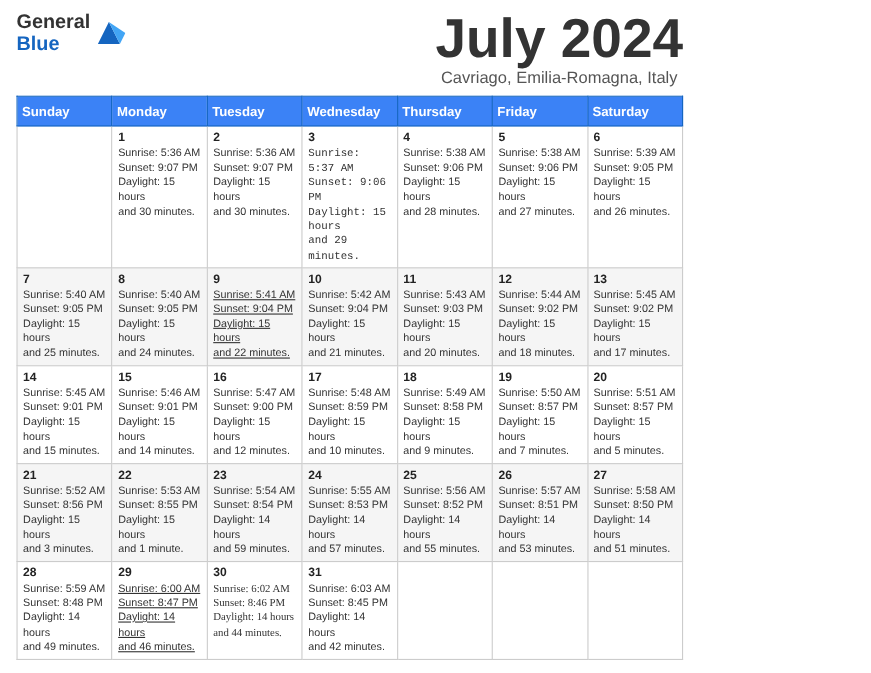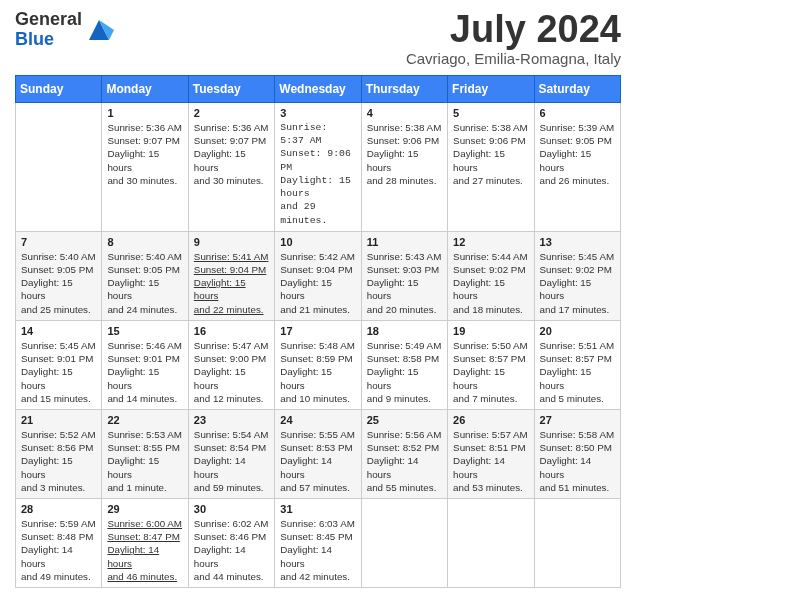--- a/index.html
+++ b/index.html
@@ -43,29 +43,30 @@
     }
     .logo-icon {
       width: 30px;
       height: 30px;
       margin-left: 2px;
     }
     .title-section {
       text-align: right;
     }
     .month-title {
-      font-size: 38px;
+      font-size: 50px;
       font-weight: bold;
       color: #333;
       line-height: 1;
     }
     .subtitle {
       font-size: 15px;
       color: #555;
       margin-top: 2px;
+      text-align: center;
     }
     .calendar {
       width: 100%;
       border-collapse: collapse;
       font-size: 10.5px;
     }
     .calendar thead th {
       background-color: #3b82f6;
       color: #fff;
       padding: 6px 4px;
@@ -344,21 +345,21 @@
           </td>
           <td>
             <div class="day-number">29</div>
             <div class="day-info" style="white-space: pre-line; text-decoration: underline;">Sunrise: 6:00 AM
 Sunset: 8:47 PM
 Daylight: 14 hours
 and 46 minutes.</div>
           </td>
           <td>
             <div class="day-number">30</div>
-            <div class="day-info" style="white-space: pre-line;">Sunrise: 6:02 AM
+            <div class="day-info" style="white-space: pre-line; font-family: Liberation Serif, serif;">Sunrise: 6:02 AM
 Sunset: 8:46 PM
 Daylight: 14 hours
 and 44 minutes.</div>
           </td>
           <td>
             <div class="day-number">31</div>
             <div class="day-info" style="white-space: pre-line;">Sunrise: 6:03 AM
 Sunset: 8:45 PM
 Daylight: 14 hours
 and 42 minutes.</div>

